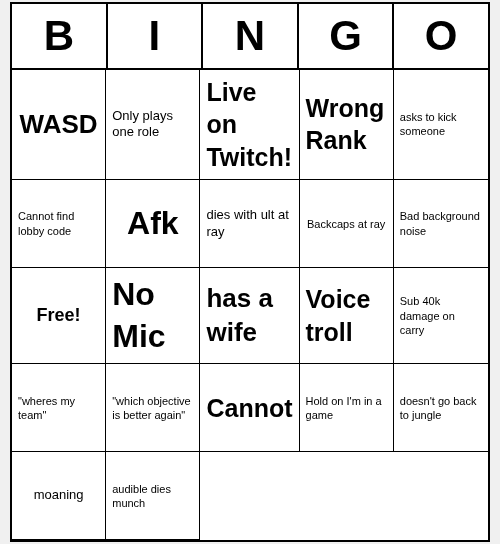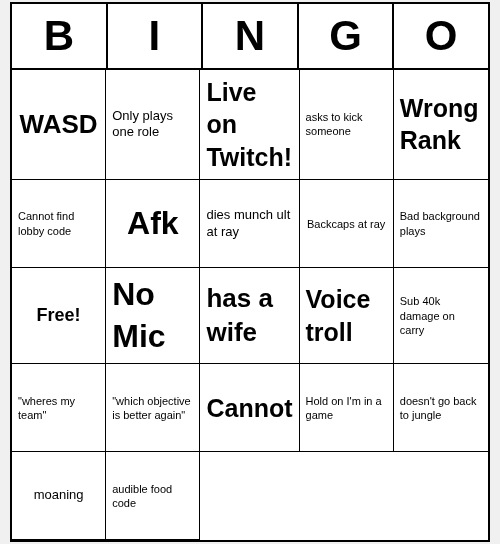--- a/index.html
+++ b/index.html
@@ -98,33 +98,33 @@
   <div class="bingo-letter">B</div>
       <div class="bingo-letter">I</div>
       <div class="bingo-letter">N</div>
       <div class="bingo-letter">G</div>
       <div class="bingo-letter">O</div>
     </div>
   <div class="bingo-grid">
   <div class="bingo-cell large-text">WASD</div>
       <div class="bingo-cell ">Only plays one role</div>
       <div class="bingo-cell medium-text">Live on Twitch!</div>
+      <div class="bingo-cell medium-text">Wrong Rank</div>
       <div class="bingo-cell small-text">asks to kick someone</div>
-      <div class="bingo-cell medium-text">Wrong Rank</div>
       <div class="bingo-cell small-text">Cannot find lobby code</div>
       <div class="bingo-cell xlarge-text">Afk</div>
-      <div class="bingo-cell ">dies munch ult at ray</div>
+      <div class="bingo-cell ">dies with ult at ray</div>
       <div class="bingo-cell small-text">Backcaps at ray</div>
-      <div class="bingo-cell small-text">Bad background plays</div>
+      <div class="bingo-cell small-text">Bad background noise</div>
       <div class="bingo-cell free-cell">Free!</div>
       <div class="bingo-cell xlarge-text">No Mic</div>
       <div class="bingo-cell large-text">has a wife</div>
       <div class="bingo-cell medium-text">Voice troll</div>
       <div class="bingo-cell small-text">Sub 40k damage on carry</div>
       <div class="bingo-cell small-text">"wheres my team"</div>
       <div class="bingo-cell small-text">"which objective is better again"</div>
       <div class="bingo-cell medium-text">Cannot</div>
       <div class="bingo-cell small-text">Hold on I'm in a game</div>
       <div class="bingo-cell small-text">doesn't go back to jungle</div>
       <div class="bingo-cell ">moaning</div>
-      <div class="bingo-cell small-text">audible food code</div>
+      <div class="bingo-cell small-text">audible dies munch</div>
     </div>
 </div>
 
 </body></html>

